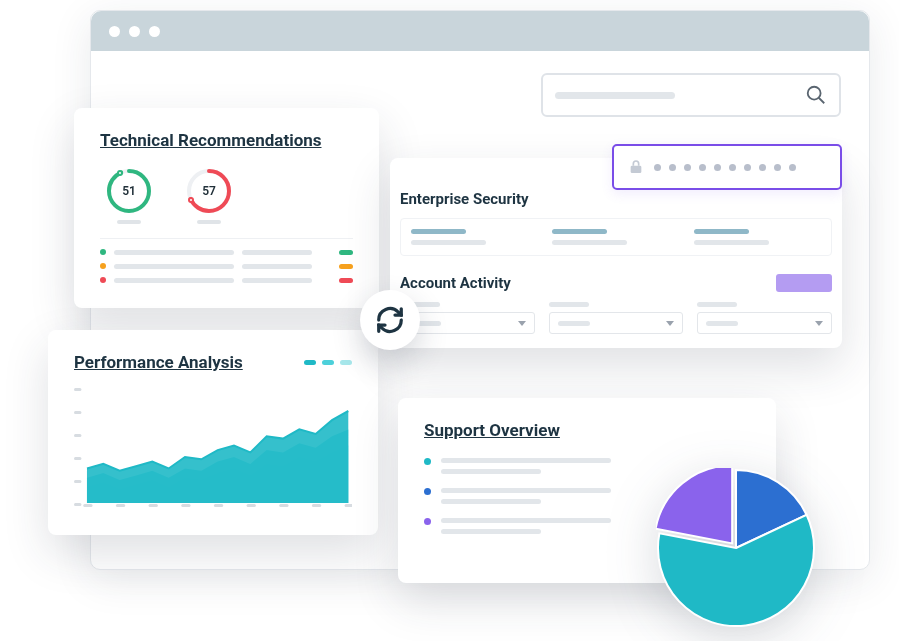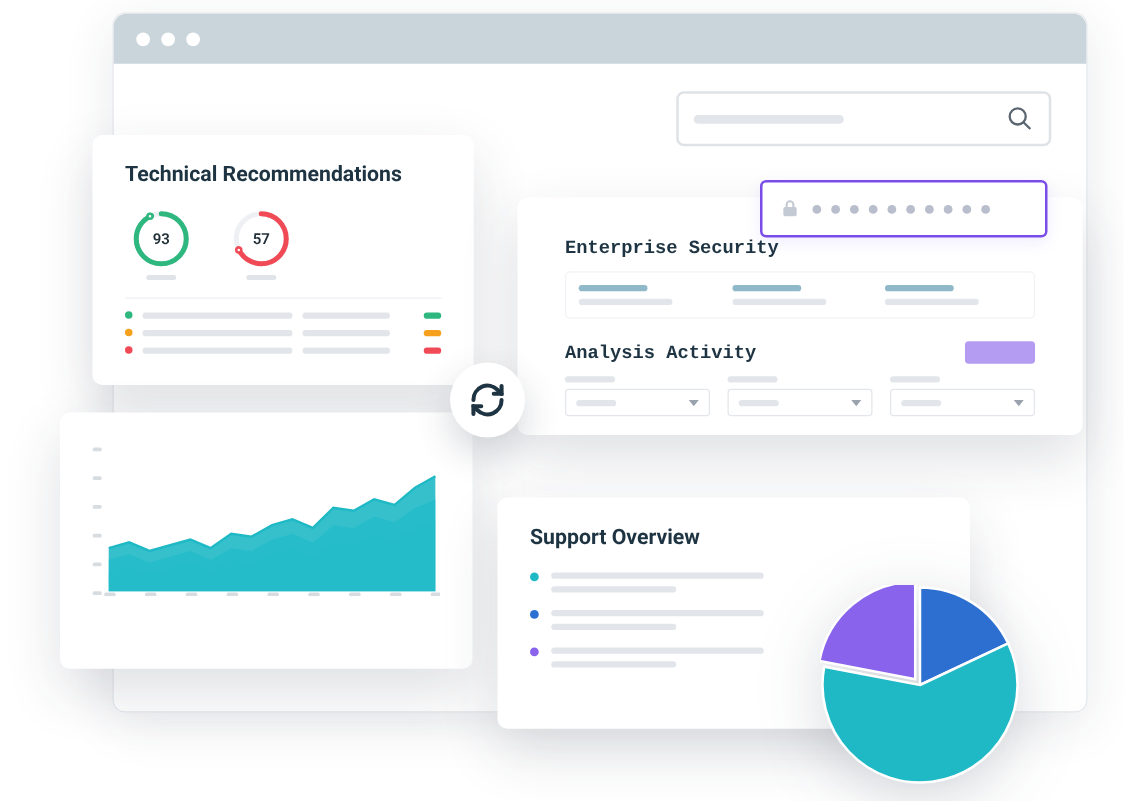--- a/index.html
+++ b/index.html
@@ -67,20 +67,21 @@
     background: #ffffff;
     border-radius: 8px;
     box-shadow: 0 18px 45px rgba(40,50,70,0.15);
     padding: 22px 26px;
   }
   .card-title {
     font-size: 17px;
     font-weight: 700;
     color: #1e3442;
     margin-bottom: 18px;
+    text-decoration: underline;
   }
 
   
   .tech-card {
     top: 108px;
     left: 74px;
     width: 305px;
     height: 200px;
   }
   .gauge-row {
@@ -126,25 +127,24 @@
     margin-bottom: 10px;
   }
   .perf-legend { display: flex; gap: 6px; }
   .legend-dash { width: 12px; height: 5px; border-radius: 3px; }
   .perf-chart { position: relative; width: 100%; height: 125px; }
   .perf-chart svg { width: 100%; height: 100%; }
 
   
   .sec-card {
     top: 158px;
-    left: 414px;
+    left: 390px;
     width: 452px;
     height: 190px;
-    padding: 32px 38px 22px;
-    font-family: Liberation Mono, monospace;
+    padding: 32px 10px 22px;
   }
   .sec-header-wrap { position: relative; }
   .pwd-field {
     position: absolute;
     right: -10px;
     top: -46px;
     width: 230px;
     height: 46px;
     border: 2px solid #7a4de8;
     background: #fff;
@@ -239,21 +239,21 @@
 
 <div class="card tech-card z10">
   <div class="card-title">Technical Recommendations</div>
   <div class="gauge-row" id="gauge-row">
       <div class="gauge">
     <div class="gauge-wrap">
       <svg viewBox="0 0 46 46">
         <circle cx="23" cy="23" r="20" stroke="#eef0f3" stroke-width="4" fill="none"></circle>
         <circle cx="23" cy="23" r="20" stroke="#2fb780" stroke-width="4" fill="none" stroke-dasharray="116.86724671354031 125.66370614359172" stroke-linecap="round"></circle>
       </svg>
-      <div class="gauge-val">93</div>
+      <div class="gauge-val">51</div>
       <div class="gauge-node" style="left:11.48441416869854px;top:1.9034589506796138px;border:2px solid #2fb780"></div>
     </div>
     <div class="gauge-bar"></div>
       </div>
       <div class="gauge">
     <div class="gauge-wrap">
       <svg viewBox="0 0 46 46">
         <circle cx="23" cy="23" r="20" stroke="#eef0f3" stroke-width="4" fill="none"></circle>
         <circle cx="23" cy="23" r="20" stroke="#ef4a56" stroke-width="4" fill="none" stroke-dasharray="85.45132017764237 125.66370614359172" stroke-linecap="round"></circle>
       </svg>
@@ -279,20 +279,28 @@
       <div class="bullet-row">
     <div class="bullet-dot" style="background:#ef4a56"></div>
     <div class="skel a"></div>
         <div class="skel b"></div>
     <div class="dash-end" style="background:#ef4a56"></div>
       </div>
     </div>
 </div>
 
 <div class="card perf-card z10">
+  <div class="card-header">
+    <div class="card-title" style="margin-bottom:0">Performance Analysis</div>
+    <div class="perf-legend" id="perf-legend">
+        <div class="legend-dash" style="background: rgb(31, 185, 198);"></div>
+        <div class="legend-dash" style="background: rgb(77, 208, 218);"></div>
+        <div class="legend-dash" style="background: rgb(167, 231, 235);"></div>
+      </div>
+  </div>
   <div class="perf-chart" id="perf-chart"><svg viewBox="0 0 300 125" preserveAspectRatio="none">
     <rect x="0" y="6" width="8" height="3" rx="1.5" fill="#d7dce1"></rect>
         <rect x="0" y="29" width="8" height="3" rx="1.5" fill="#d7dce1"></rect>
         <rect x="0" y="52" width="8" height="3" rx="1.5" fill="#d7dce1"></rect>
         <rect x="0" y="75" width="8" height="3" rx="1.5" fill="#d7dce1"></rect>
         <rect x="0" y="98" width="8" height="3" rx="1.5" fill="#d7dce1"></rect>
         <rect x="0" y="121" width="8" height="3" rx="1.5" fill="#d7dce1"></rect>
         <rect x="10" y="122" width="10" height="3" rx="1.5" fill="#d7dce1"></rect>
         <rect x="45.25" y="122" width="10" height="3" rx="1.5" fill="#d7dce1"></rect>
         <rect x="80.5" y="122" width="10" height="3" rx="1.5" fill="#d7dce1"></rect>
@@ -339,21 +347,21 @@
     <div class="sec-col">
         <div class="lbl"></div>
         <div class="val"></div>
       </div>
     <div class="sec-col">
         <div class="lbl"></div>
         <div class="val"></div>
       </div>
   </div>
   <div class="activity-row">
-    <div class="sec-section-title" style="margin-bottom:0">Analysis Activity</div>
+    <div class="sec-section-title" style="margin-bottom:0">Account Activity</div>
     <div class="badge-purple"></div>
   </div>
   <div class="dropdown-row" id="dropdown-row">
       <div class="dropdown">
         <div class="lbl"></div>
     <div class="box">
           <div class="content"></div>
           <div class="chev"></div>
         </div>
       </div>

